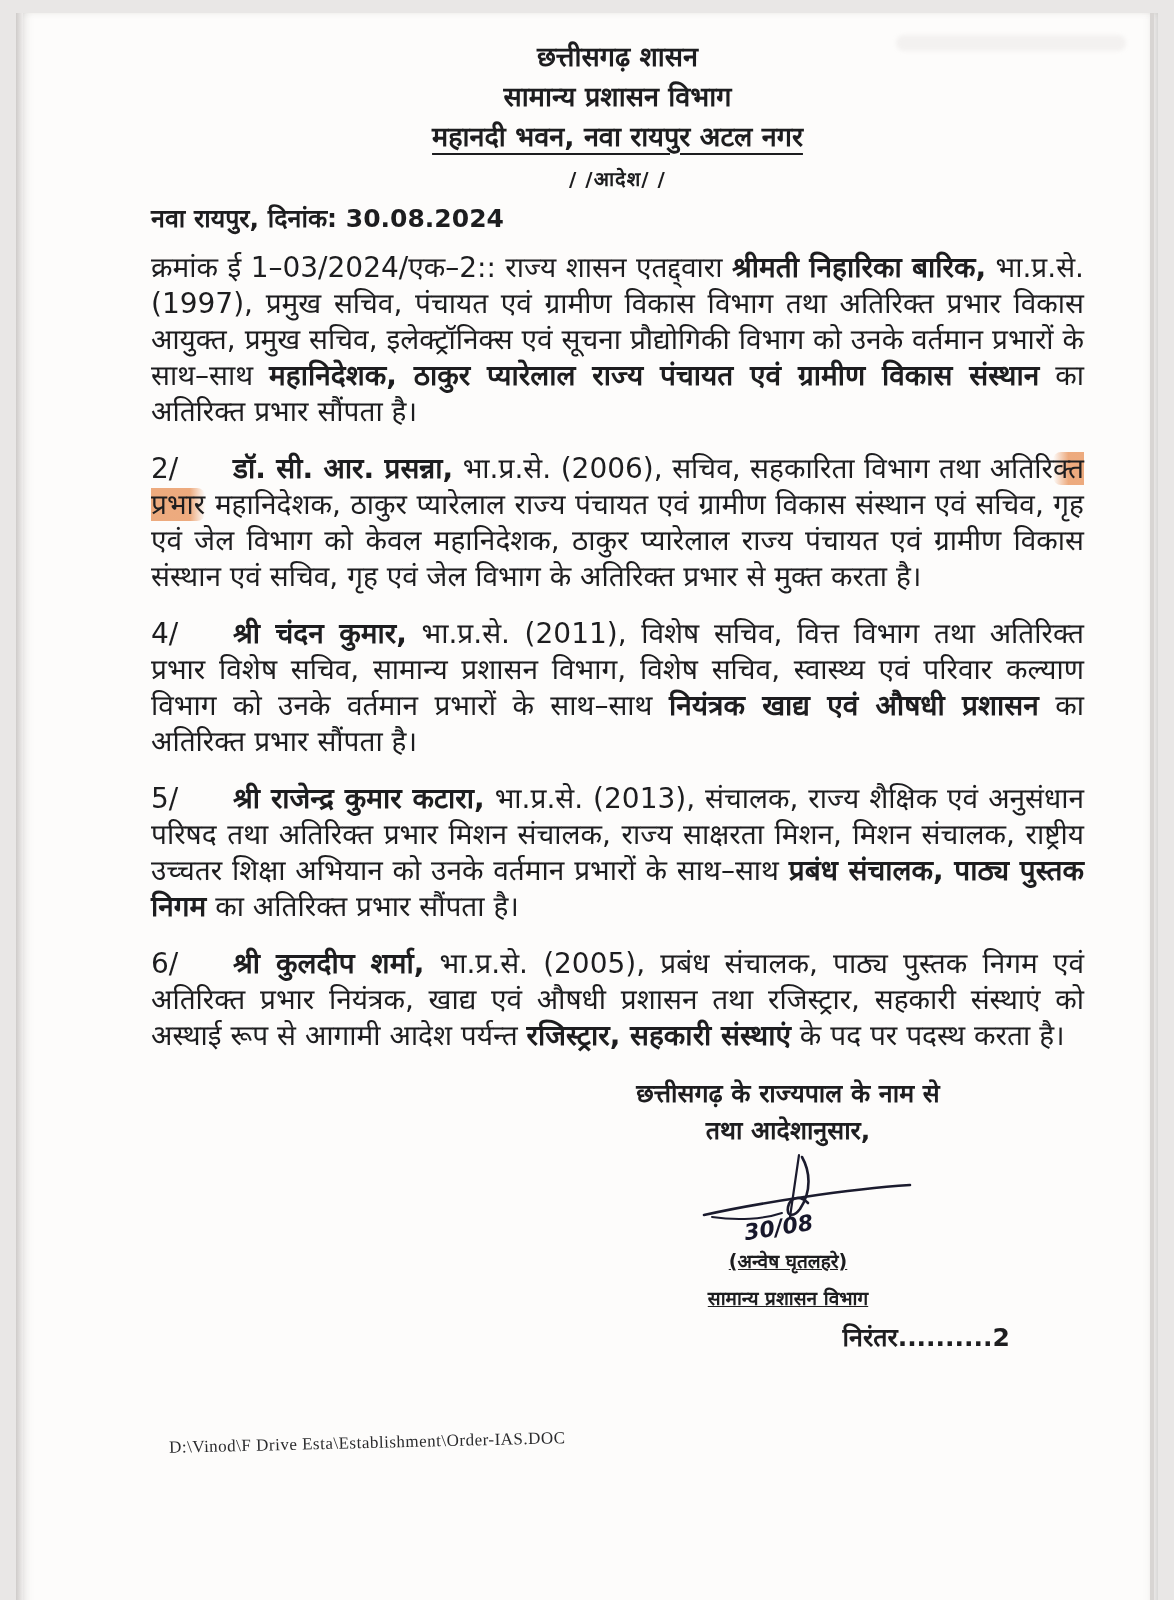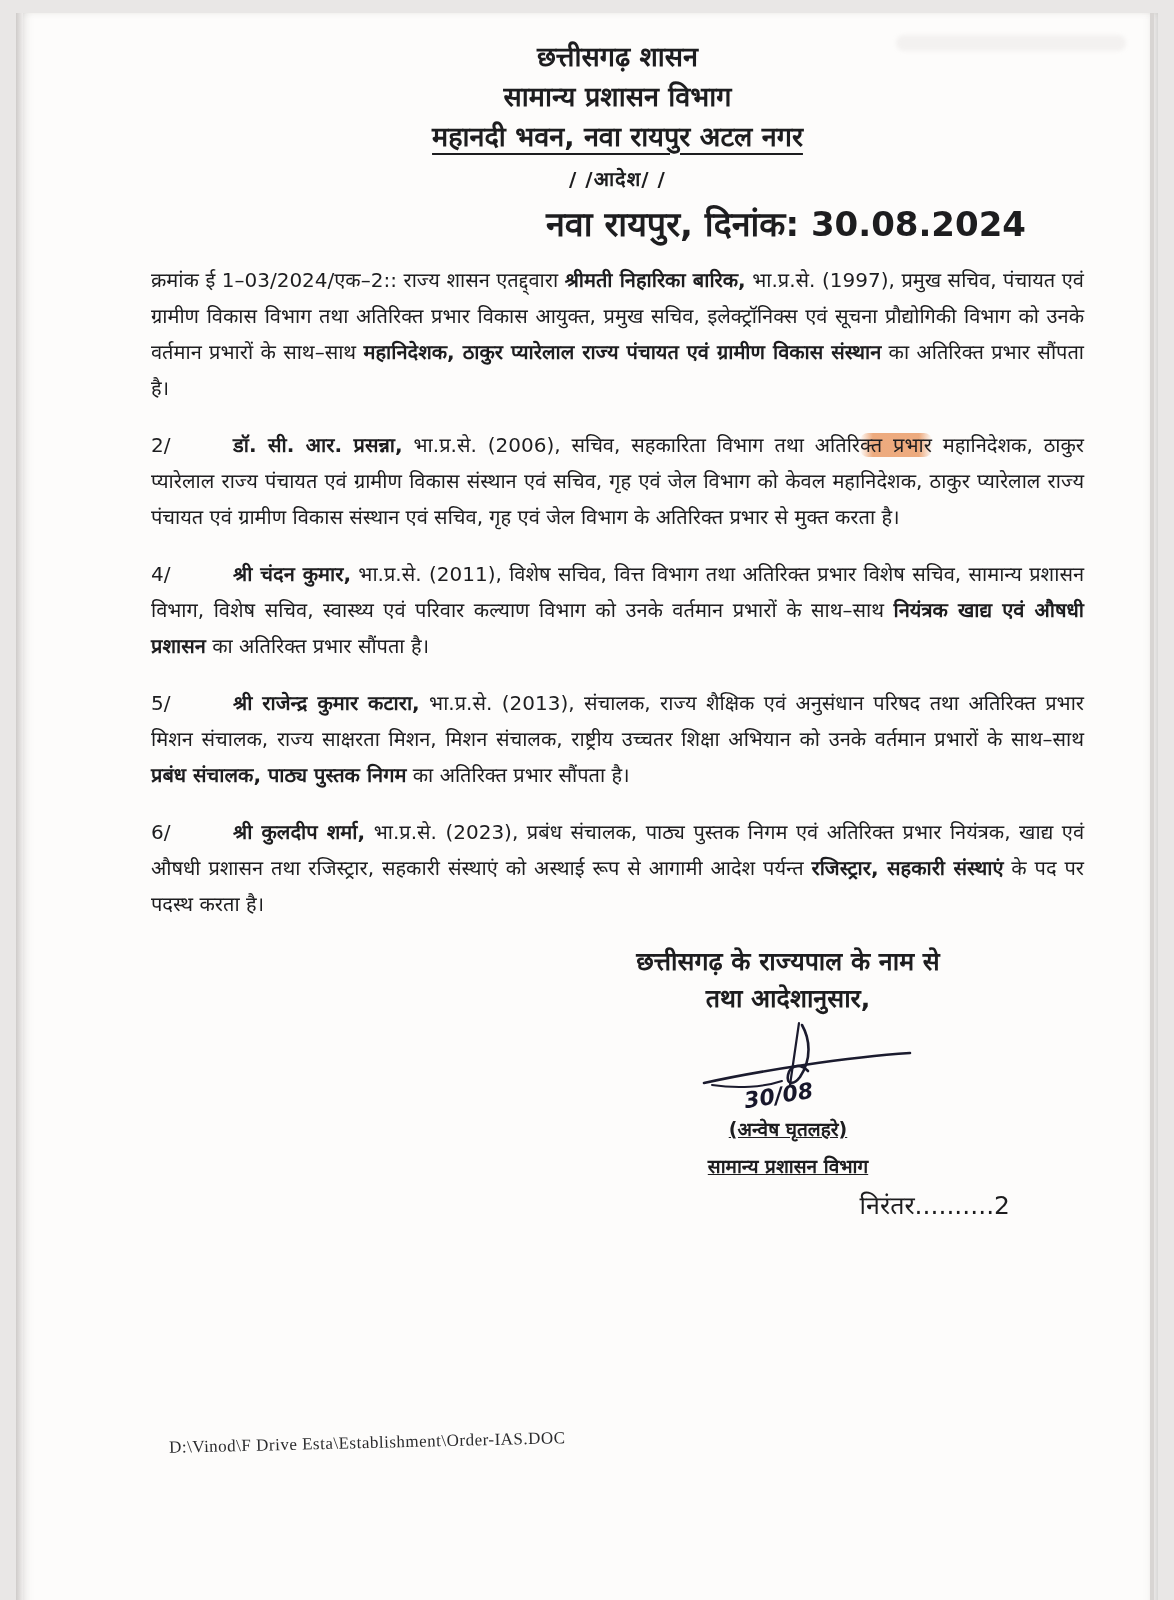--- a/index.html
+++ b/index.html
@@ -12,31 +12,31 @@
     color:#1d1d1f;
     font-family:"DejaVu Sans","Liberation Sans",sans-serif;
     box-shadow:inset 12px 0 14px -10px rgba(90,85,82,.55), inset -10px 0 12px -8px rgba(120,115,112,.4), inset 0 -8px 10px -8px rgba(140,130,125,.35);
   }
   .edge-left{position:absolute;left:0;top:0;width:7px;height:100%;background:linear-gradient(90deg,#cfccca,#efedec);}
   .edge-right{position:absolute;right:4px;top:0;width:4px;height:100%;background:#d8d5d3;}
   .content{position:relative;padding:24px 74px 0 135px;}
   .hdr{ text-align:center; font-weight:700; font-size:27px; line-height:40px; }
   .hdr .underline{ text-decoration:underline; text-underline-offset:7px; }
   .order-sep{ text-align:center; font-weight:700; font-size:20px; margin-top:8px; letter-spacing:1px;}
-  .dateline{ text-align:right; font-size:34px; padding-right:58px; margin-top:8px; margin-bottom:16px; font-weight:600;}
-  .para{ font-size:20px; line-height:36px; text-align:justify; margin-bottom:21px; }
+  .dateline{ font-size:25px; padding-right:58px; margin-top:8px; margin-bottom:16px; font-weight:600;}
+  .para{ font-size:28px; line-height:36px; text-align:justify; margin-bottom:21px; }
   .para .num{ display:inline-block; min-width:82px; }
   .para .b{ font-weight:700; }
   .para .hl{ background:linear-gradient(90deg,rgba(233,150,95,0),rgba(233,150,95,.8) 18%,rgba(233,150,95,.8) 82%,rgba(233,150,95,0)); border-radius:8px; }
   .closing{ width:480px; margin-left:auto; margin-right:56px; text-align:center; font-size:25px; line-height:37px; font-weight:600;}
   .sig-wrap{ position:relative; height:92px; margin-top:2px;}
   .sig-svg{ position:absolute; left:150px; top:0;}
   .sig-date{ position:absolute; left:196px; top:58px; font-size:22px; font-style:italic; transform:rotate(-9deg); color:#17172b; font-weight:600;}
   .sign-block{ font-size:19px; line-height:37px; font-weight:600;text-decoration:underline;}
-  .continue-line{ text-align:right; padding-right:18px; font-size:25px; margin-top:2px; font-weight:400;}
+  .continue-line{ text-align:right; padding-right:18px; font-size:25px; margin-top:2px; font-weight:700;}
   .watermark{
     position:absolute; left:112px; top:1218px;
     font-size:57px; color:#3b3b3d; letter-spacing:0px;
     font-family:"Liberation Sans","DejaVu Sans",sans-serif; font-weight:400;
   }
   .footer-path{
     position:absolute; left:153px; top:1420px;
     font-size:17px; color:#2a2a2c;
     font-family:"Liberation Serif","DejaVu Serif",serif;
     transform:rotate(-1.4deg); letter-spacing:.5px;
@@ -59,21 +59,21 @@
     </div>
 
     <div class="order-sep">/ /आदेश/ /</div>
     <div class="dateline">नवा रायपुर, दिनांक: 30.08.2024</div>
 
     <div id="paragraphs">
         <div class="para"><span>क्रमांक ई 1–03/2024/एक–2:: राज्य शासन एतद्द्वारा </span><span class="b">श्रीमती निहारिका बारिक,</span><span> भा.प्र.से. (1997), प्रमुख सचिव, पंचायत एवं ग्रामीण विकास विभाग तथा अतिरिक्त प्रभार विकास आयुक्त, प्रमुख सचिव, इलेक्ट्रॉनिक्स एवं सूचना प्रौद्योगिकी विभाग को उनके वर्तमान प्रभारों के साथ–साथ </span><span class="b">महानिदेशक, ठाकुर प्यारेलाल राज्य पंचायत एवं ग्रामीण विकास संस्थान</span><span> का अतिरिक्त प्रभार सौंपता है।</span></div>
         <div class="para"><span class="num">2/</span><span class="b">डॉ. सी. आर. प्रसन्ना,</span><span> भा.प्र.से. (2006), सचिव, सहकारिता विभाग तथा अतिरि</span><span class="hl">क्त प्रभार</span><span> महानिदेशक, ठाकुर प्यारेलाल राज्य पंचायत एवं ग्रामीण विकास संस्थान एवं सचिव, गृह एवं जेल विभाग को केवल महानिदेशक, ठाकुर प्यारेलाल राज्य पंचायत एवं ग्रामीण विकास संस्थान एवं सचिव, गृह एवं जेल विभाग के अतिरिक्त प्रभार से मुक्त करता है।</span></div>
         <div class="para"><span class="num">4/</span><span class="b">श्री चंदन कुमार,</span><span> भा.प्र.से. (2011), विशेष सचिव, वित्त विभाग तथा अतिरिक्त प्रभार विशेष सचिव, सामान्य प्रशासन विभाग, विशेष सचिव, स्वास्थ्य एवं परिवार कल्याण विभाग को उनके वर्तमान प्रभारों के साथ–साथ </span><span class="b">नियंत्रक खाद्य एवं औषधी प्रशासन</span><span> का अतिरिक्त प्रभार सौंपता है।</span></div>
         <div class="para"><span class="num">5/</span><span class="b">श्री राजेन्द्र कुमार कटारा,</span><span> भा.प्र.से. (2013), संचालक, राज्य शैक्षिक एवं अनुसंधान परिषद तथा अतिरिक्त प्रभार मिशन संचालक, राज्य साक्षरता मिशन, मिशन संचालक, राष्ट्रीय उच्चतर शिक्षा अभियान को उनके वर्तमान प्रभारों के साथ–साथ </span><span class="b">प्रबंध संचालक, पाठ्य पुस्तक निगम</span><span> का अतिरिक्त प्रभार सौंपता है।</span></div>
-        <div class="para"><span class="num">6/</span><span class="b">श्री कुलदीप शर्मा,</span><span> भा.प्र.से. (2023), प्रबंध संचालक, पाठ्य पुस्तक निगम एवं अतिरिक्त प्रभार नियंत्रक, खाद्य एवं औषधी प्रशासन तथा रजिस्ट्रार, सहकारी संस्थाएं को अस्थाई रूप से आगामी आदेश पर्यन्त </span><span class="b">रजिस्ट्रार, सहकारी संस्थाएं</span><span> के पद पर पदस्थ करता है।</span></div>
+        <div class="para"><span class="num">6/</span><span class="b">श्री कुलदीप शर्मा,</span><span> भा.प्र.से. (2005), प्रबंध संचालक, पाठ्य पुस्तक निगम एवं अतिरिक्त प्रभार नियंत्रक, खाद्य एवं औषधी प्रशासन तथा रजिस्ट्रार, सहकारी संस्थाएं को अस्थाई रूप से आगामी आदेश पर्यन्त </span><span class="b">रजिस्ट्रार, सहकारी संस्थाएं</span><span> के पद पर पदस्थ करता है।</span></div>
       </div>
 
     <div class="closing">
       <div>छत्तीसगढ़ के राज्यपाल के नाम से</div>
       <div>तथा आदेशानुसार,</div>
 
       <div class="sig-wrap">
         <svg class="sig-svg" width="230" height="90" viewBox="0 0 230 90">
           <path d="M6 64 C60 52, 150 38, 212 34" stroke="#1b1b2e" stroke-width="2.6" fill="none" stroke-linecap="round"></path>
           <path d="M104 6 C112 20, 114 40, 102 58 C96 66, 88 66, 90 56 C92 46, 102 44, 110 52" stroke="#1b1b2e" stroke-width="2.6" fill="none" stroke-linecap="round"></path>

